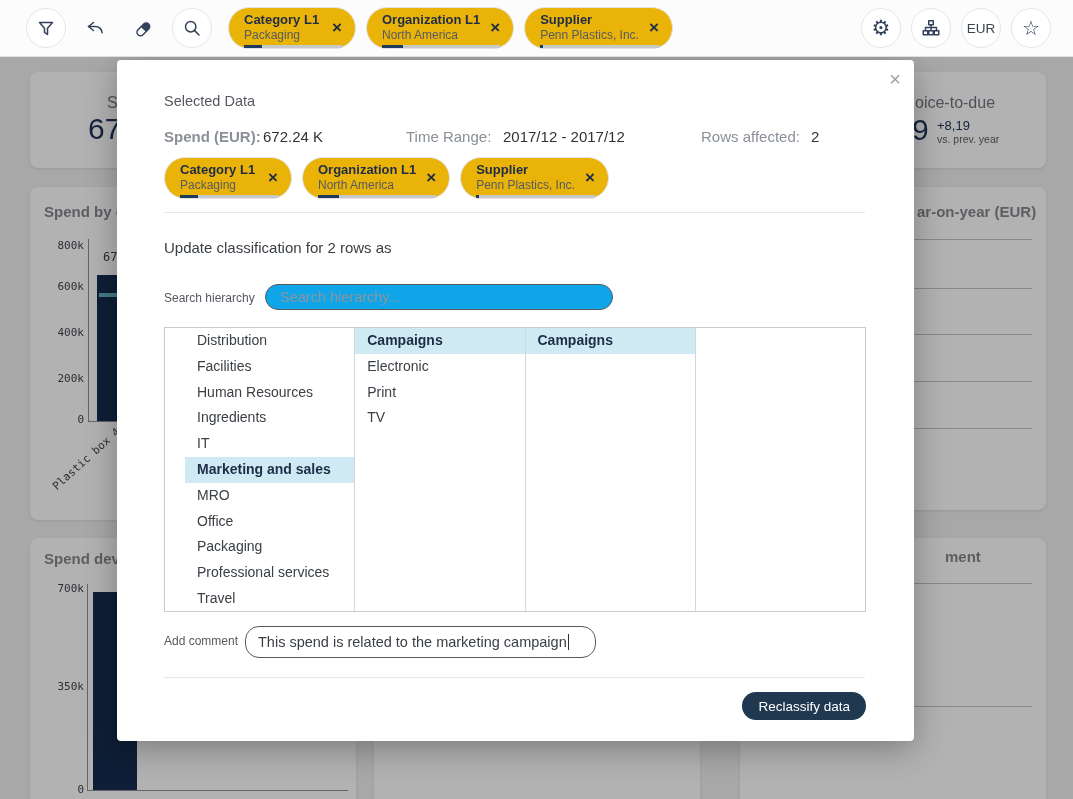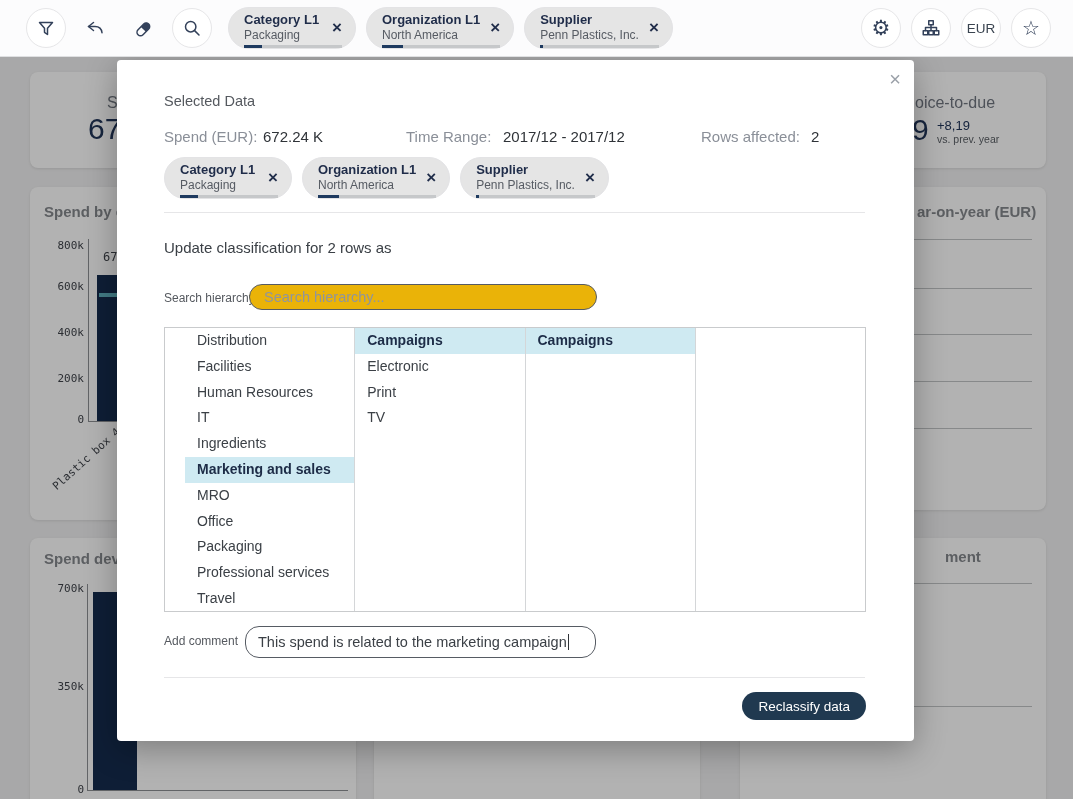--- a/index.html
+++ b/index.html
@@ -15,21 +15,21 @@
   .circled{border:1px solid #e6e6e8;background:#fff;}
   .iconbtn svg{stroke:#33415a;fill:none;stroke-width:1.5;stroke-linecap:round;stroke-linejoin:round;}
   .glyph-ic{font-size:21px;line-height:1;color:#33415a;font-family:"DejaVu Sans",sans-serif;}
   .datepill{height:38px;border:1px solid #e6e6e8;border-radius:19px;min-width:140px;background:#fff;
             display:flex;align-items:center;justify-content:center;font-size:15px;color:#3a4450;flex:0 0 auto;}
   .eur{font-size:13.5px;color:#3a4450;}
   .grow{flex:1 1 auto;}
   .chips{display:flex;gap:10px;margin-left:6px;}
 
   
-  .chip{position:relative;display:flex;align-items:center;gap:10px;background:#e5e5e5;
+  .chip{position:relative;display:flex;align-items:center;gap:10px;background:#eab308;
         border:1px solid #e3e3e5;border-radius:21px;padding:6px 13px 8px 15px;height:42px;
         box-sizing:border-box;min-width:128px;}
   .chip-t1{font-weight:bold;font-size:13px;color:#1f2c49;line-height:16px;white-space:nowrap;}
   .chip-t2{font-size:12px;color:#565b63;line-height:14px;white-space:nowrap;}
   .chip-x{font-weight:bold;color:#1f2c49;font-size:17px;margin-left:auto;cursor:pointer;line-height:1;}
   .chip-bar{position:absolute;left:15px;right:13px;bottom:0;height:3px;background:#c6c8ca;display:flex;}
   .chip-fill{background:#1e3a5f;height:100%;}
 
   
   .dashboard{position:absolute;inset:0;z-index:0;}
@@ -49,23 +49,23 @@
   .modal{position:absolute;left:117px;top:60px;width:797px;height:681px;background:#fff;
          border-radius:4px;box-shadow:0 8px 32px rgba(0,0,0,.30);z-index:20;}
   .modal-close{position:absolute;top:9px;right:13px;font-size:20px;color:#9aa0a8;cursor:pointer;line-height:1;}
   .modal-title{position:absolute;left:47px;top:33px;font-size:14.5px;color:#55595f;}
   .stat-label{position:absolute;top:68px;font-size:15px;color:#8a8f98;white-space:nowrap;}
   .stat-value{position:absolute;top:68px;font-size:15px;color:#2f3338;white-space:nowrap;}
   .modal-chips{position:absolute;left:47px;top:97px;display:flex;gap:10px;}
   .mdivider{position:absolute;left:47px;right:49px;height:1px;background:#e6e6e8;}
   .update-text{position:absolute;left:47px;top:179px;font-size:15px;color:#3b4046;}
   .field-label{position:absolute;left:47px;font-size:12px;color:#55595f;}
-  .search-input{position:absolute;left:132px;top:224px;width:348px;height:26px;box-sizing:border-box;
+  .search-input{position:absolute;left:148px;top:224px;width:348px;height:26px;box-sizing:border-box;
                 border:1.5px solid #565b63;border-radius:14px;padding:0 14px;font-size:14.5px;
-                color:#3b4046;font-family:"Liberation Sans",sans-serif;outline:none;background:#eab308;}
+                color:#3b4046;font-family:"Liberation Sans",sans-serif;outline:none;background:#0ea5e9;}
   .search-input::placeholder{color:#8f959d;}
   .htable{position:absolute;left:47px;top:267px;width:702px;height:285px;box-sizing:border-box;
           border:1px solid #c9cbcd;display:flex;overflow:hidden;padding-left:20px;}
   .hcol{flex:1 1 0;border-right:1px solid #d4d6d8;box-sizing:border-box;}
   .hcol:last-child{border-right:none;}
   .hrow{height:25.8px;line-height:25.8px;padding-left:12px;font-size:14px;color:#3b4046;
         white-space:nowrap;cursor:pointer;}
   .hrow.sel{background:#cfeaf2;font-weight:bold;color:#1d2c47;}
   .comment-box{position:absolute;left:128px;top:566px;width:351px;height:27px;box-sizing:border-box;
                border:1.5px solid #565b63;border-radius:14px;display:flex;align-items:center;
@@ -216,21 +216,21 @@
     </div>
     <div class="iconbtn circled">
       <span class="glyph-ic" style="font-size:20px;">☆</span>
     </div>
   </div>
 
   <div class="modal">
     <div class="modal-close">×</div>
     <div class="modal-title">Selected Data</div>
 
-    <div class="stat-label" style="left:47px;">Spend (EUR):</div>
+    <div class="stat-label" style="left:47px;font-weight:bold;">Spend (EUR):</div>
     <div class="stat-value" style="left:146px;">672.24 K</div>
     <div class="stat-label" style="left:289px;">Time Range:</div>
     <div class="stat-value" style="left:386px;">2017/12 - 2017/12</div>
     <div class="stat-label" style="left:584px;">Rows affected:</div>
     <div class="stat-value" style="left:694px;">2</div>
 
     <div class="modal-chips">
         <div class="chip">
           <div>
             <div class="chip-t1">Category L1</div>
@@ -268,22 +268,22 @@
     <div class="update-text">Update classification for 2 rows as</div>
 
     <div class="field-label" style="top:231px;">Search hierarchy</div>
     <input class="search-input" placeholder="Search hierarchy..." style="">
 
     <div class="htable">
         <div class="hcol">
           <div class="hrow">Distribution</div>
           <div class="hrow">Facilities</div>
           <div class="hrow">Human Resources</div>
+          <div class="hrow">Ingredients</div>
           <div class="hrow">IT</div>
-          <div class="hrow">Ingredients</div>
           <div class="hrow sel">Marketing and sales</div>
           <div class="hrow">MRO</div>
           <div class="hrow">Office</div>
           <div class="hrow">Packaging</div>
           <div class="hrow">Professional services</div>
           <div class="hrow">Travel</div>
         </div>
         <div class="hcol">
           <div class="hrow sel">Campaigns</div>
           <div class="hrow">Electronic</div>

